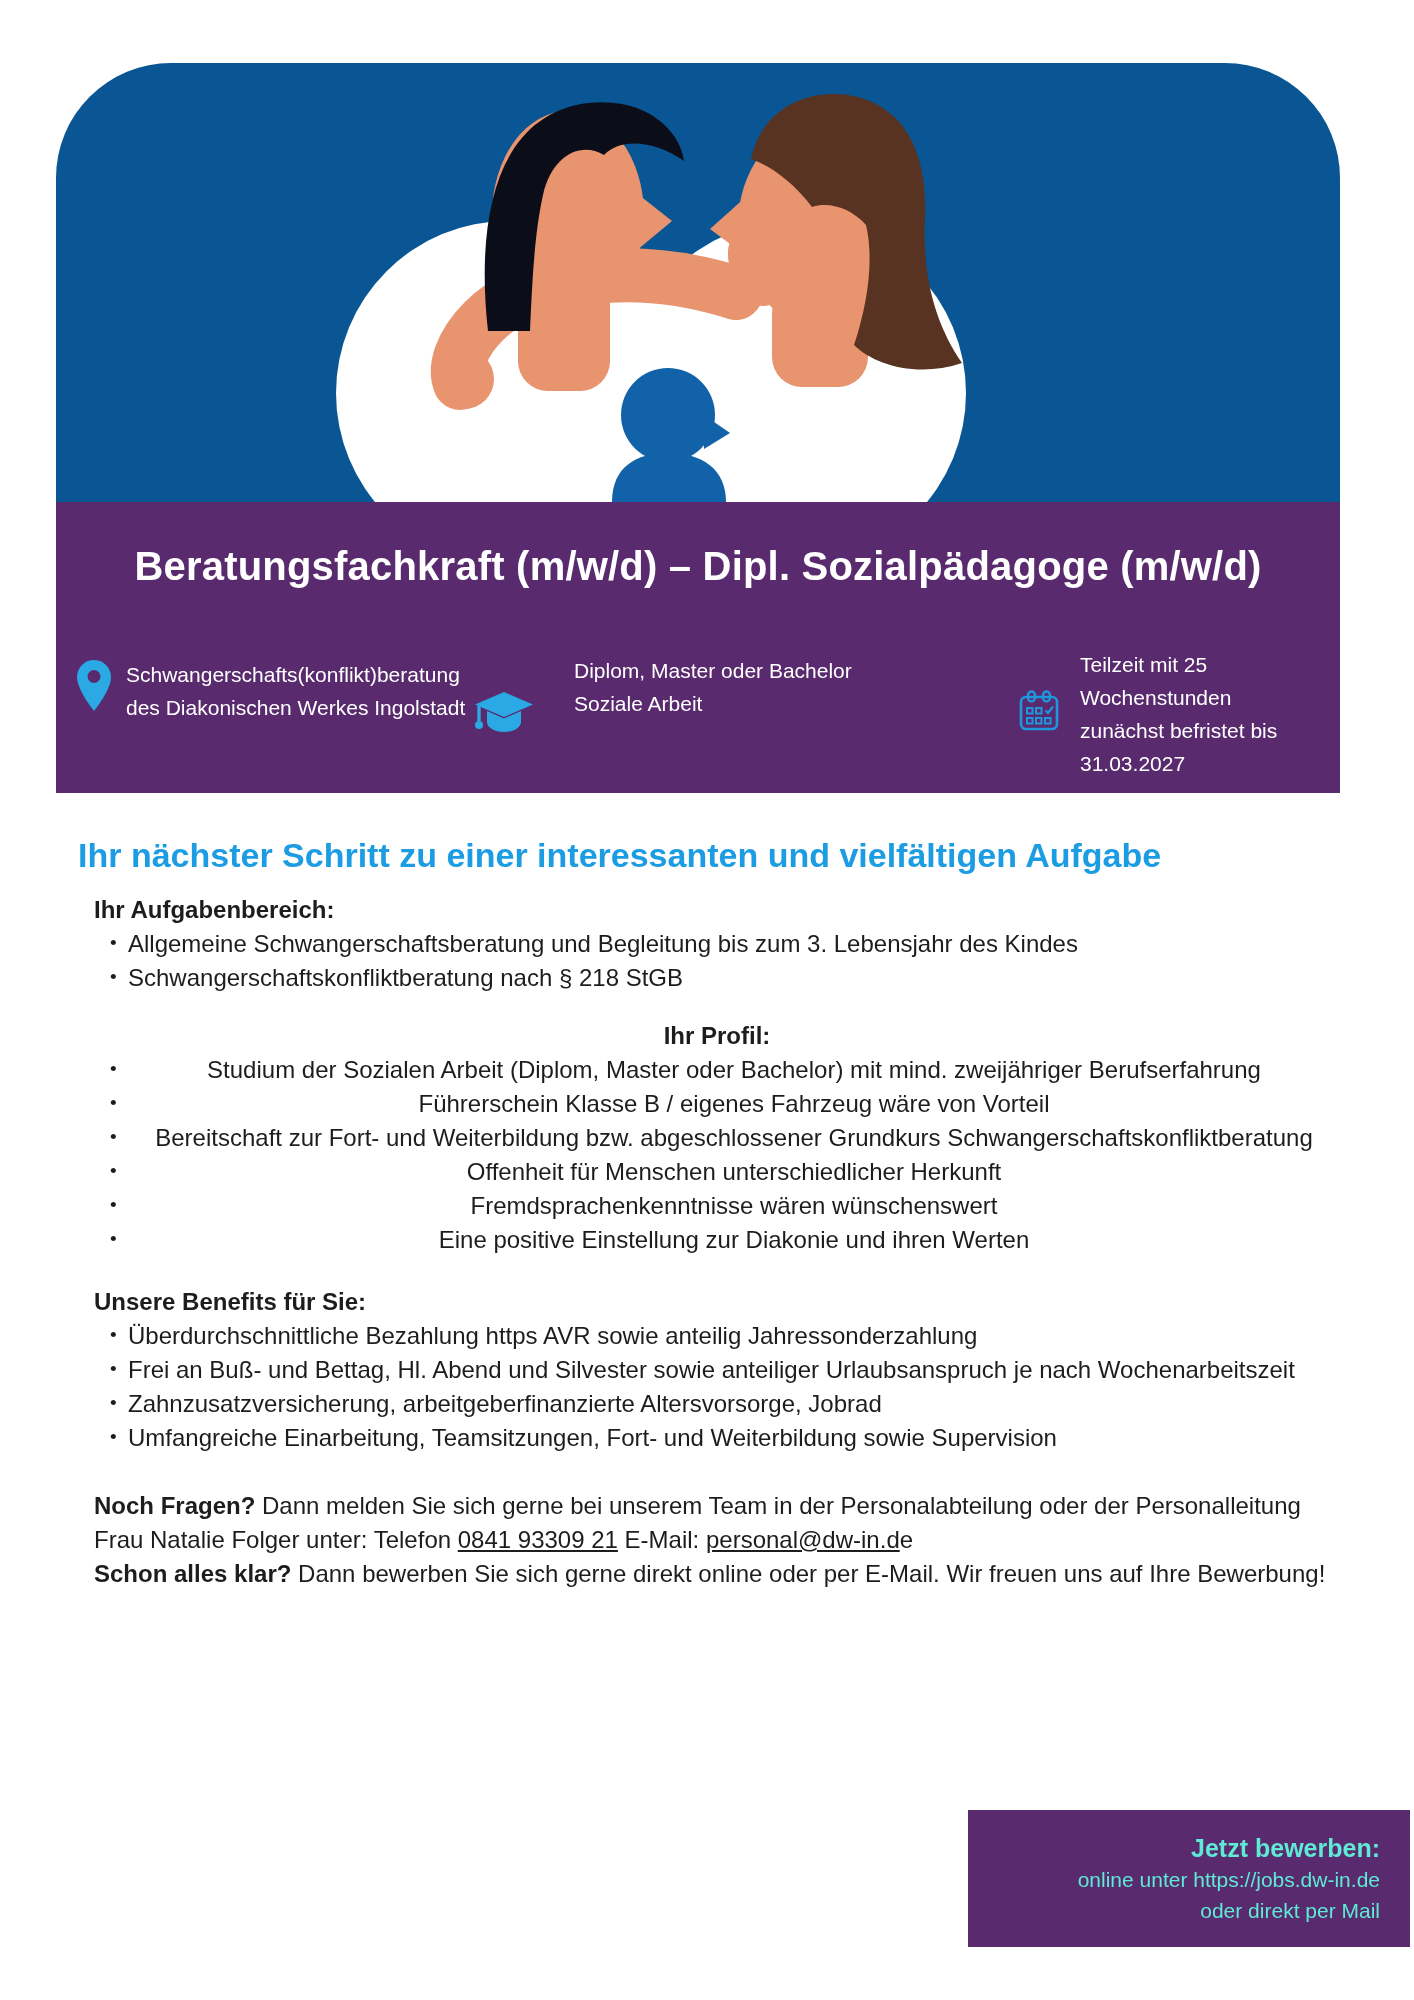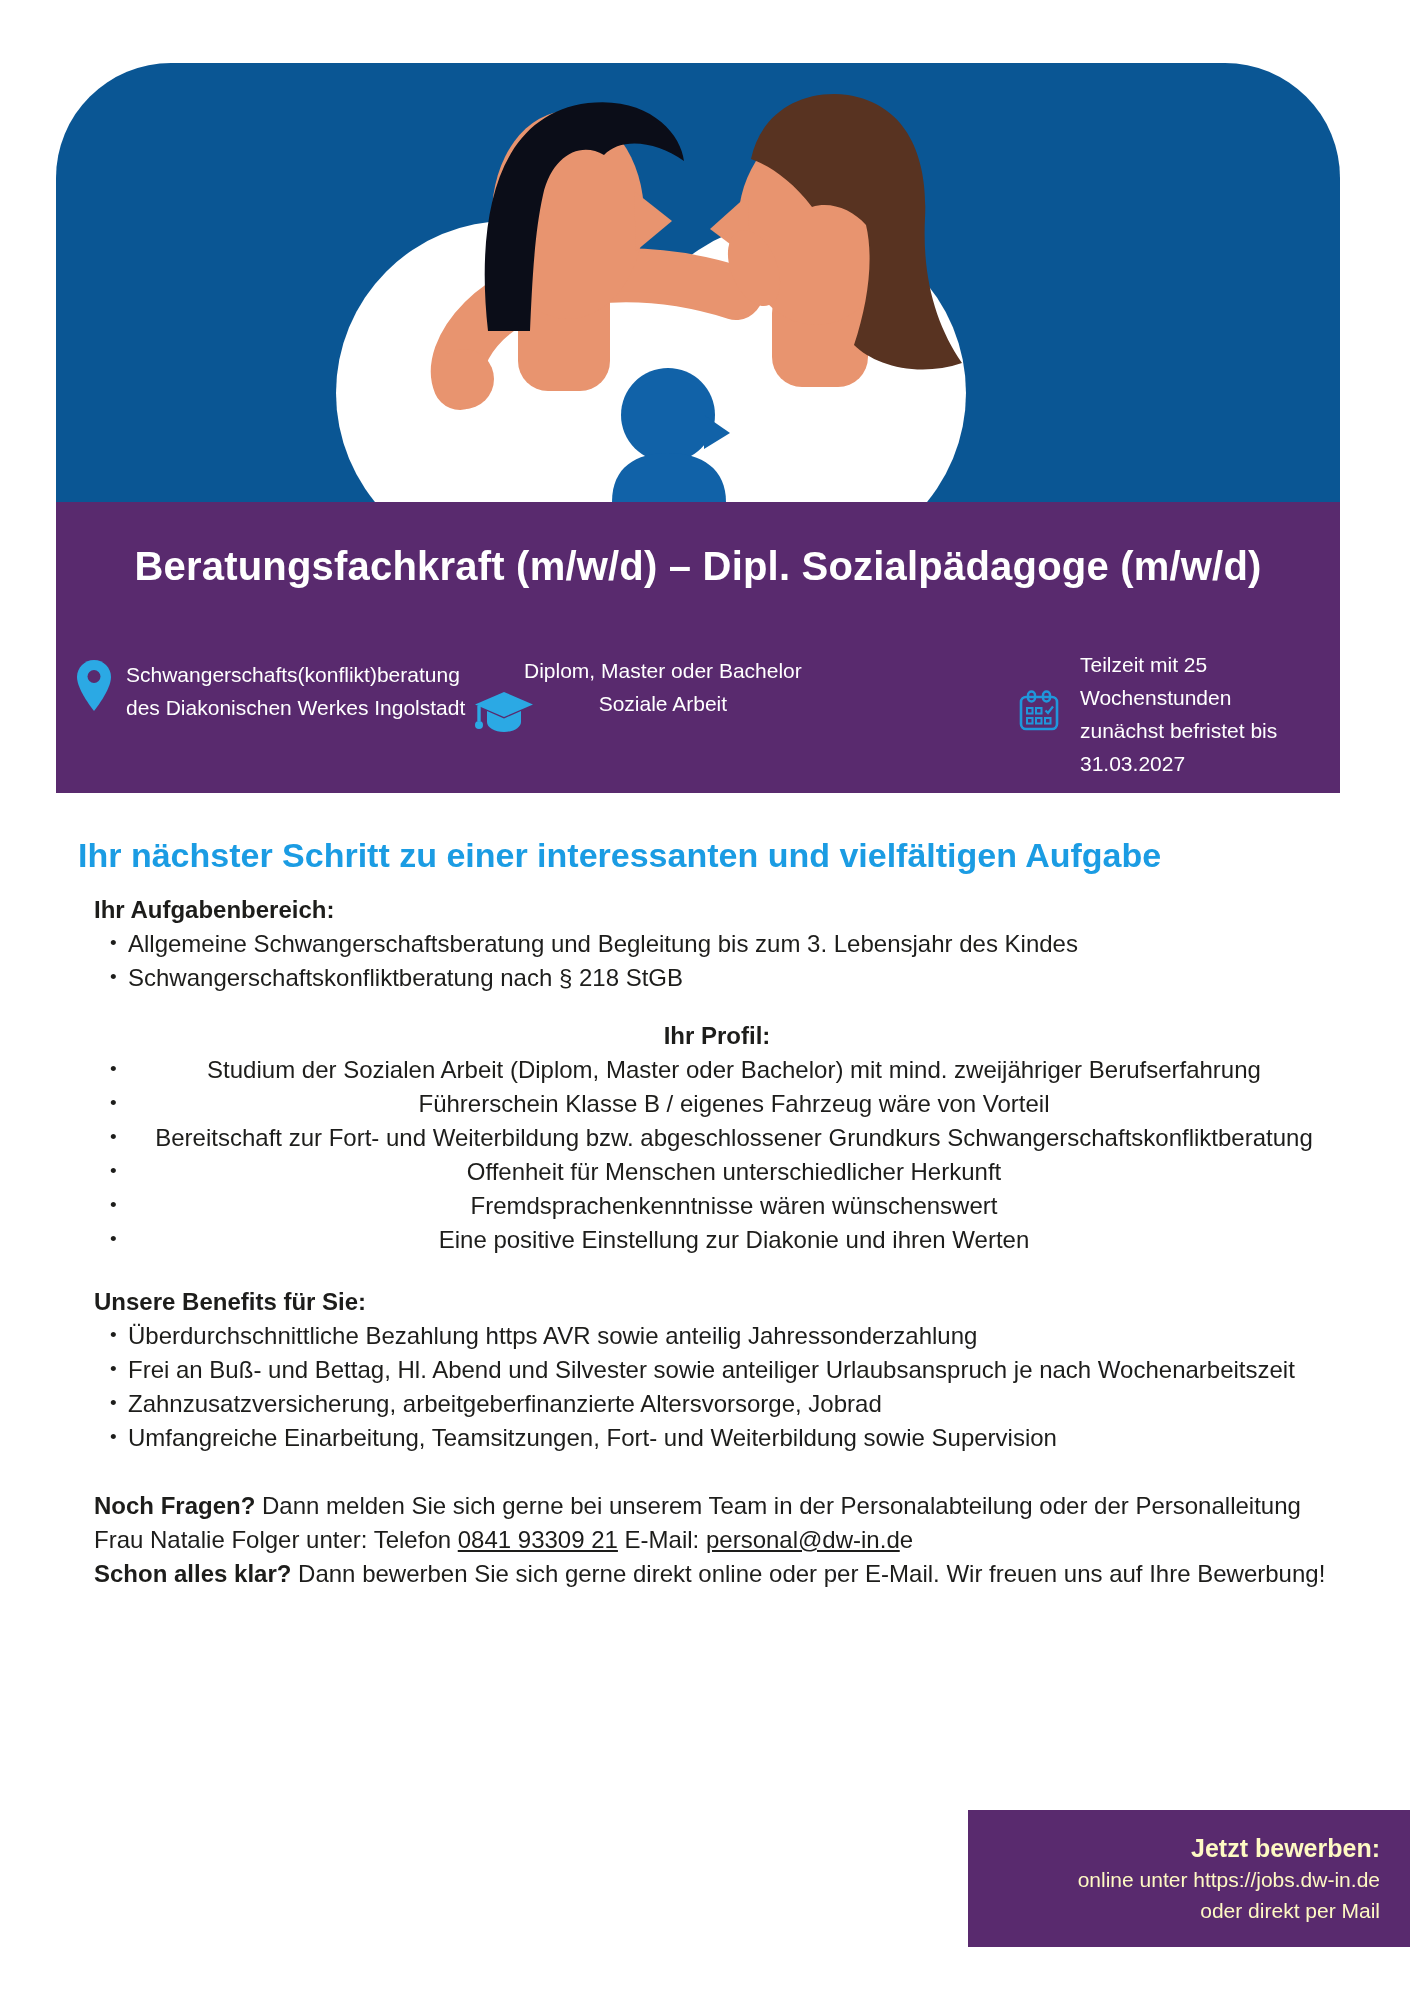--- a/index.html
+++ b/index.html
@@ -28,21 +28,21 @@
   .banner{background:var(--banner-purple);height:291px;position:relative;color:#fff;}
   .banner h1{
     margin:0;padding-top:42px;text-align:center;
     font-size:40px;font-weight:bold;letter-spacing:.2px;
   }
   .info{position:absolute;font-size:21px;line-height:33px;color:#fff;}
   .icon-abs{position:absolute;line-height:0;}
   #pin-icon{left:21px;top:158px;}
   #loc-text{left:70px;top:156px;}
   #cap-icon{left:419px;top:190px;}
-  #deg-text{left:468px;top:152px;text-align:center;}
+  #deg-text{left:518px;top:152px;}
   #cal-icon{left:962px;top:188px;}
   #time-text{left:1024px;top:146px;}
 
   .headline{
     position:absolute;left:78px;top:836px;margin:0;white-space:nowrap;
     font-size:34px;font-weight:bold;color:var(--accent-blue);
   }
   .content{
     position:absolute;left:94px;top:893px;width:1246px;
     font-size:24px;line-height:34px;
@@ -54,21 +54,21 @@
   .content li{position:relative;padding-left:34px;}
   .content li::before{
     content:"\2022";position:absolute;left:16px;top:-1px;
     font-size:19px;line-height:34px;color:var(--text);
   }
   .contact{margin:34px 0 0 0;}
   .u{text-decoration:underline;}
 
   .cta{
     position:absolute;left:968px;top:1810px;width:442px;height:137px;
-    background:var(--banner-purple);color:#fef9c3;text-align:right;
+    background:var(--banner-purple);color:#5eead4;text-align:right;
     box-sizing:border-box;padding:23px 30px 0 0;line-height:31px;
   }
   .cta-title{font-size:25px;font-weight:bold;}
   .cta-line{font-size:21px;}
 </style>
 </head>
 <body>
 
 <div class="hero">
   <div class="hero-illustration">

